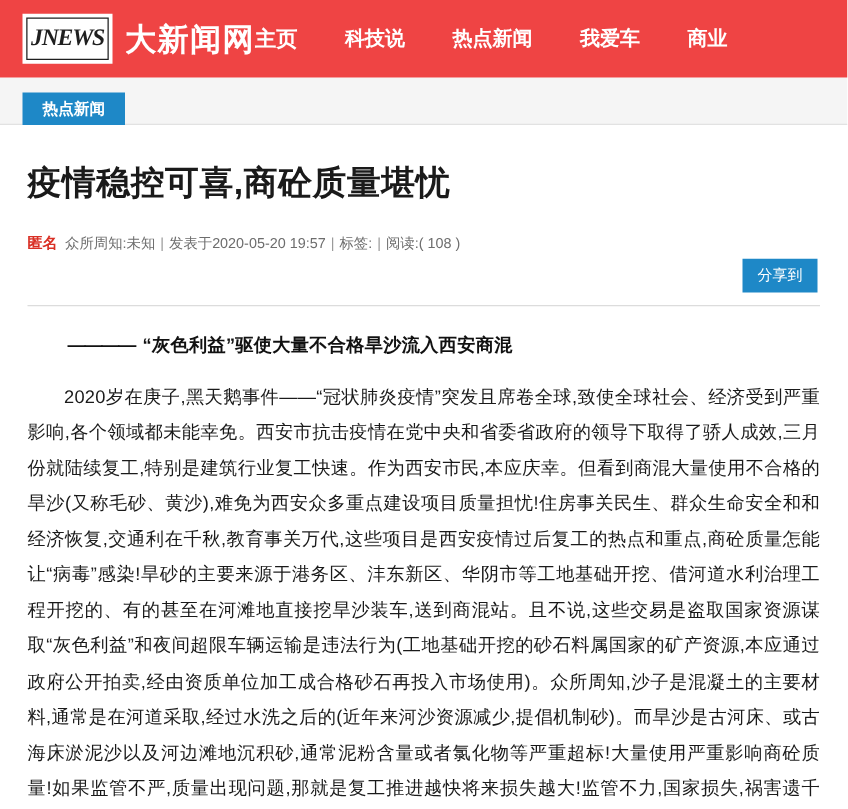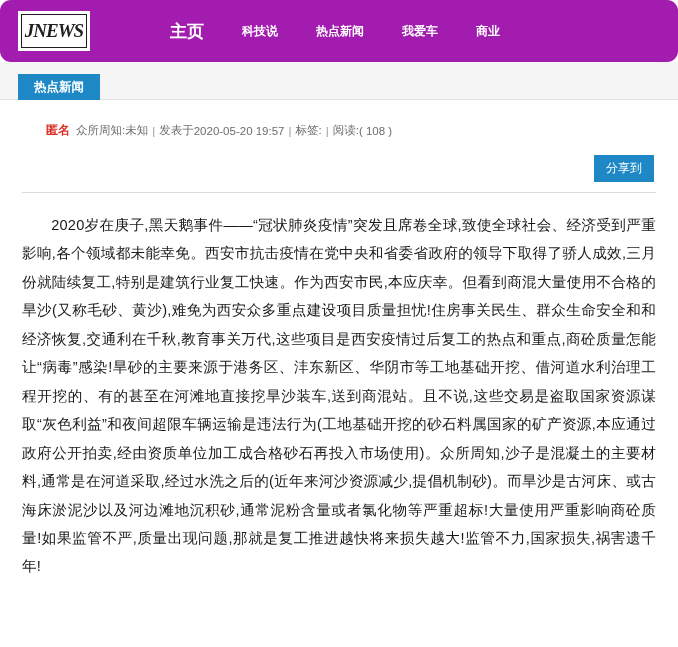--- a/index.html
+++ b/index.html
@@ -9,26 +9,25 @@
     width: 678px;
     height: 647px;
     overflow: hidden;
     background: #ffffff;
     font-family: "Liberation Sans", sans-serif;
   }
 
   
   .header {
     height: 62px;
-    background: #a21caf;
+    background: #ef4444;
     display: flex;
     align-items: center;
     padding: 0 0 0 18px;
     position: relative;
-    border-radius: 11px;
   }
   .logo-wrap {
     display: flex;
     align-items: center;
     gap: 10px;
     flex: 0 0 auto;
   }
   .logo-mark {
     width: 72px;
     height: 40px;
@@ -53,26 +52,25 @@
   .logo-mark span { position: relative; z-index: 2; }
   .logo-text {
     color: #ffffff;
     font-size: 25px;
     font-weight: bold;
     letter-spacing: 1px;
   }
   .nav {
     display: flex;
     align-items: center;
-    margin-left: 80px;
     gap: 38px;
   }
   .nav-item {
     color: #ffffff;
-    font-size: 12px;
+    font-size: 16px;
     font-weight: bold;
     white-space: nowrap;
     cursor: pointer;
   }
   .nav-item.first { font-size: 17px; }
 
   
   .crumb-bar {
     height: 38px;
     background: #f5f5f5;
@@ -110,28 +108,27 @@
     color: #6d6d6d;
     display: flex;
     align-items: center;
     flex-wrap: wrap;
   }
   .meta .author {
     color: #d93025;
     font-weight: bold;
     margin-right: 6px;
     font-size: 12px;
-    margin-left: 24px;
   }
   .meta .sep { margin: 0 4px; color: #999; }
 
   .share-row {
     display: flex;
     justify-content: flex-end;
-    margin-top: 16px;
+    margin-top: 4px;
     padding-right: 2px;
     text-align: center;
   }
   .share-btn {
     background: #1e88c7;
     color: #ffffff;
     font-size: 12px;
     padding: 5px 12px;
     cursor: pointer;
   }
@@ -166,35 +163,37 @@
   }
 </style>
 </head>
 <body>
 
 <div class="header">
   <div class="logo-wrap">
     <div class="logo-mark">
       <span>JNEWS</span>
     </div>
+    <div class="logo-text">大新闻网</div>
   </div>
   <nav class="nav">
     <div class="nav-item first">主页</div>
     <div class="nav-item">科技说</div>
     <div class="nav-item">热点新闻</div>
     <div class="nav-item">我爱车</div>
     <div class="nav-item">商业</div>
   </nav>
 </div>
 
 <div class="crumb-bar">
   <div class="crumb-tab">热点新闻</div>
 </div>
 
 <div class="article">
+  <h1 class="title">疫情稳控可喜,商砼质量堪忧</h1>
 
   <div class="meta">
     <span class="author">匿名</span>
     <span>众所周知:</span>
     <span>未知</span>
     <span class="sep">|</span>
     <span>发表于</span>
     <span>2020-05-20 19:57</span>
     <span class="sep">|</span>
     <span>标签:</span>
@@ -203,15 +202,18 @@
     <span>阅读:</span>
     <span>( 108 )</span>
   </div>
 
   <div class="share-row">
     <div class="share-btn">分享到</div>
   </div>
 
   <hr class="rule">
 
+  <div class="subhead">
+    <span class="dash">————</span><span>“灰色利益”驱使大量不合格旱沙流入西安商混</span>
+  </div>
 
   <p class="body">2020岁在庚子,黑天鹅事件——“冠状肺炎疫情”突发且席卷全球,致使全球社会、经济受到严重影响,各个领域都未能幸免。西安市抗击疫情在党中央和省委省政府的领导下取得了骄人成效,三月份就陆续复工,特别是建筑行业复工快速。作为西安市民,本应庆幸。但看到商混大量使用不合格的旱沙(又称毛砂、黄沙),难免为西安众多重点建设项目质量担忧!住房事关民生、群众生命安全和和经济恢复,交通利在千秋,教育事关万代,这些项目是西安疫情过后复工的热点和重点,商砼质量怎能让“病毒”感染!旱砂的主要来源于港务区、沣东新区、华阴市等工地基础开挖、借河道水利治理工程开挖的、有的甚至在河滩地直接挖旱沙装车,送到商混站。且不说,这些交易是盗取国家资源谋取“灰色利益”和夜间超限车辆运输是违法行为(工地基础开挖的砂石料属国家的矿产资源,本应通过政府公开拍卖,经由资质单位加工成合格砂石再投入市场使用)。众所周知,沙子是混凝土的主要材料,通常是在河道采取,经过水洗之后的(近年来河沙资源减少,提倡机制砂)。而旱沙是古河床、或古海床淤泥沙以及河边滩地沉积砂,通常泥粉含量或者氯化物等严重超标!大量使用严重影响商砼质量!如果监管不严,质量出现问题,那就是复工推进越快将来损失越大!监管不力,国家损失,祸害遗千年!</p>
 </div>
 
 </body></html>

